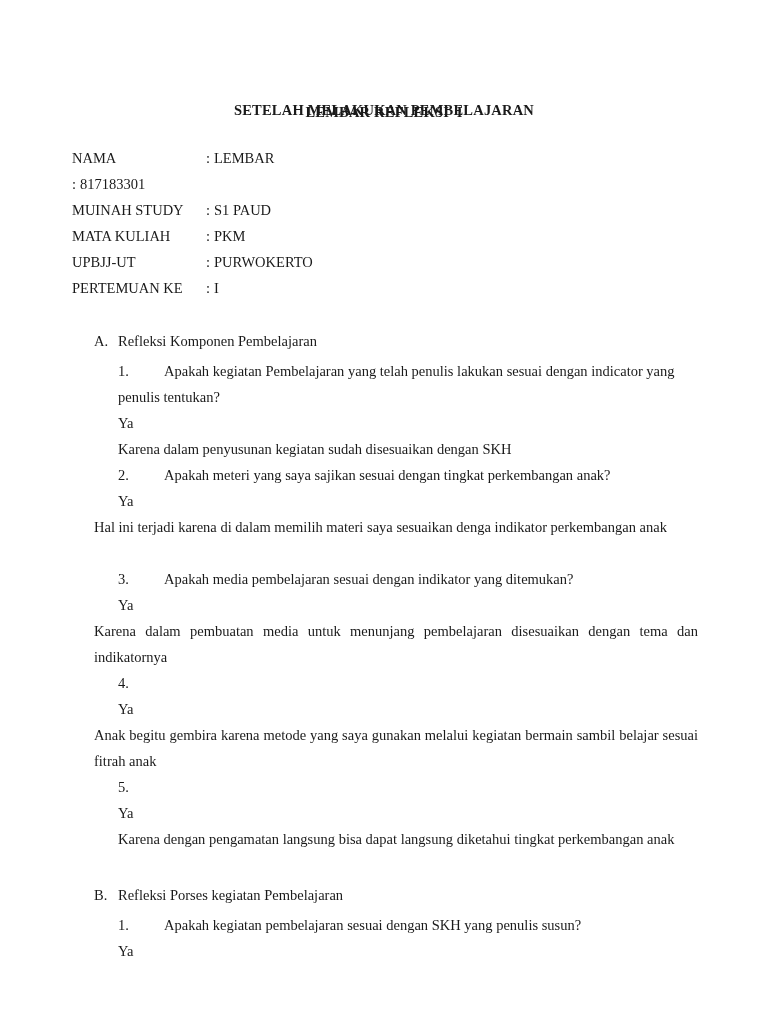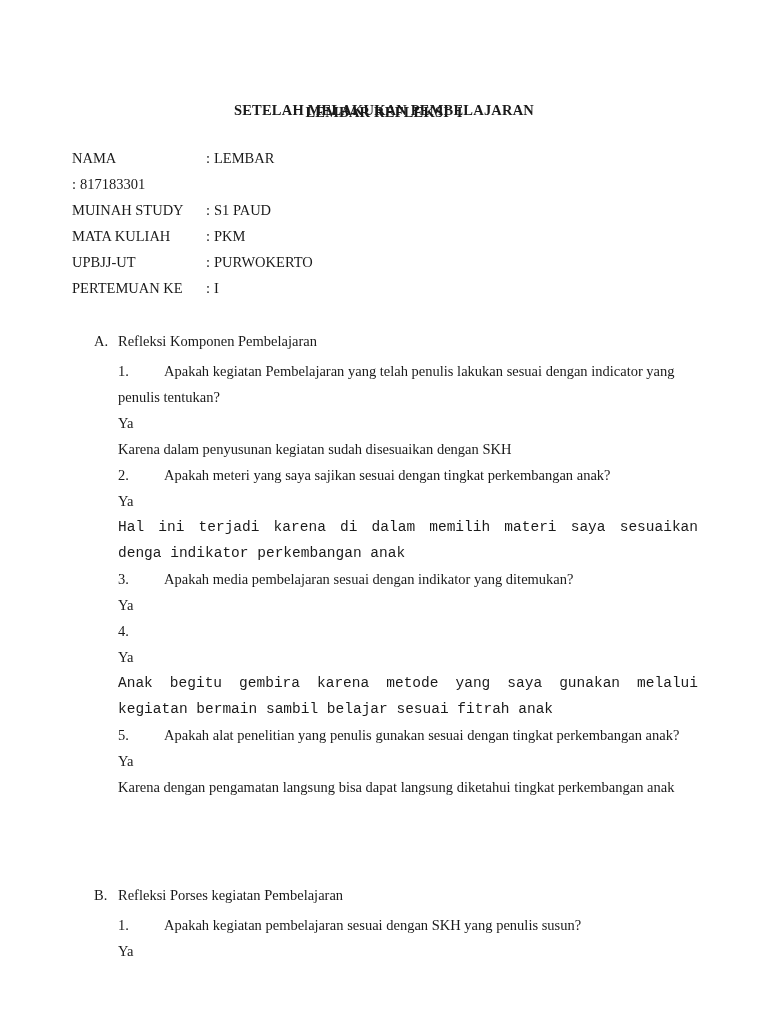--- a/index.html
+++ b/index.html
@@ -63,25 +63,23 @@
       margin-left: 24px;
       line-height: 26px;
       height: 26px;
       white-space: nowrap;
     }
     .q-line {
       display: flex;
     }
     .q-num { width: 46px; }
     .para {
-      margin-left: 24px;
       line-height: 26px;
       text-align: justify;
       text-align-last: left;
-      font-family: Liberation Mono, monospace;
     }
   </style>
 </head>
 <body>
 
 <div class="page">
 
   <div class="title t1" style="white-space:pre;">LEMBAR REFLEKSI  I</div>
   <div class="title t2">SETELAH MELAKUKAN PEMBELAJARAN</div>
 
@@ -136,30 +134,30 @@
       <span>Apakah meteri yang saya sajikan sesuai dengan tingkat perkembangan anak?</span>
     </div>
     <div class="line">Ya</div>
     <div class="para" style="height:52px;">Hal ini terjadi karena di dalam memilih materi saya sesuaikan denga indikator perkembangan anak</div>
 
     <div class="line q-line">
       <span class="q-num">3.</span>
       <span>Apakah media pembelajaran sesuai dengan indikator yang ditemukan?</span>
     </div>
     <div class="line">Ya</div>
+    <div class="para" style="height:52px;">Karena dalam pembuatan media untuk menunjang pembelajaran disesuaikan dengan tema dan indikatornya</div>
 
     <div class="line q-line">
       <span class="q-num">4.</span>
     </div>
     <div class="line">Ya</div>
     <div class="para" style="height:52px;">Anak begitu gembira karena metode yang saya gunakan melalui kegiatan bermain sambil belajar sesuai fitrah anak</div>
 
     <div class="line q-line">
       <span class="q-num">5.</span>
-      <span>Apakah alat penelitian yang penulis gunakan sesuai dengan tingkat perkembangan anak?</span>
     </div>
     <div class="line">Ya</div>
     <div class="line">Karena dengan pengamatan langsung bisa dapat langsung diketahui tingkat perkembangan anak</div>
   </div>
 
   <div class="section" style="top:886px;">
     <div class="section-head">
       <span class="section-letter">B.</span>
       <span>Refleksi Porses kegiatan Pembelajaran</span>
     </div>

